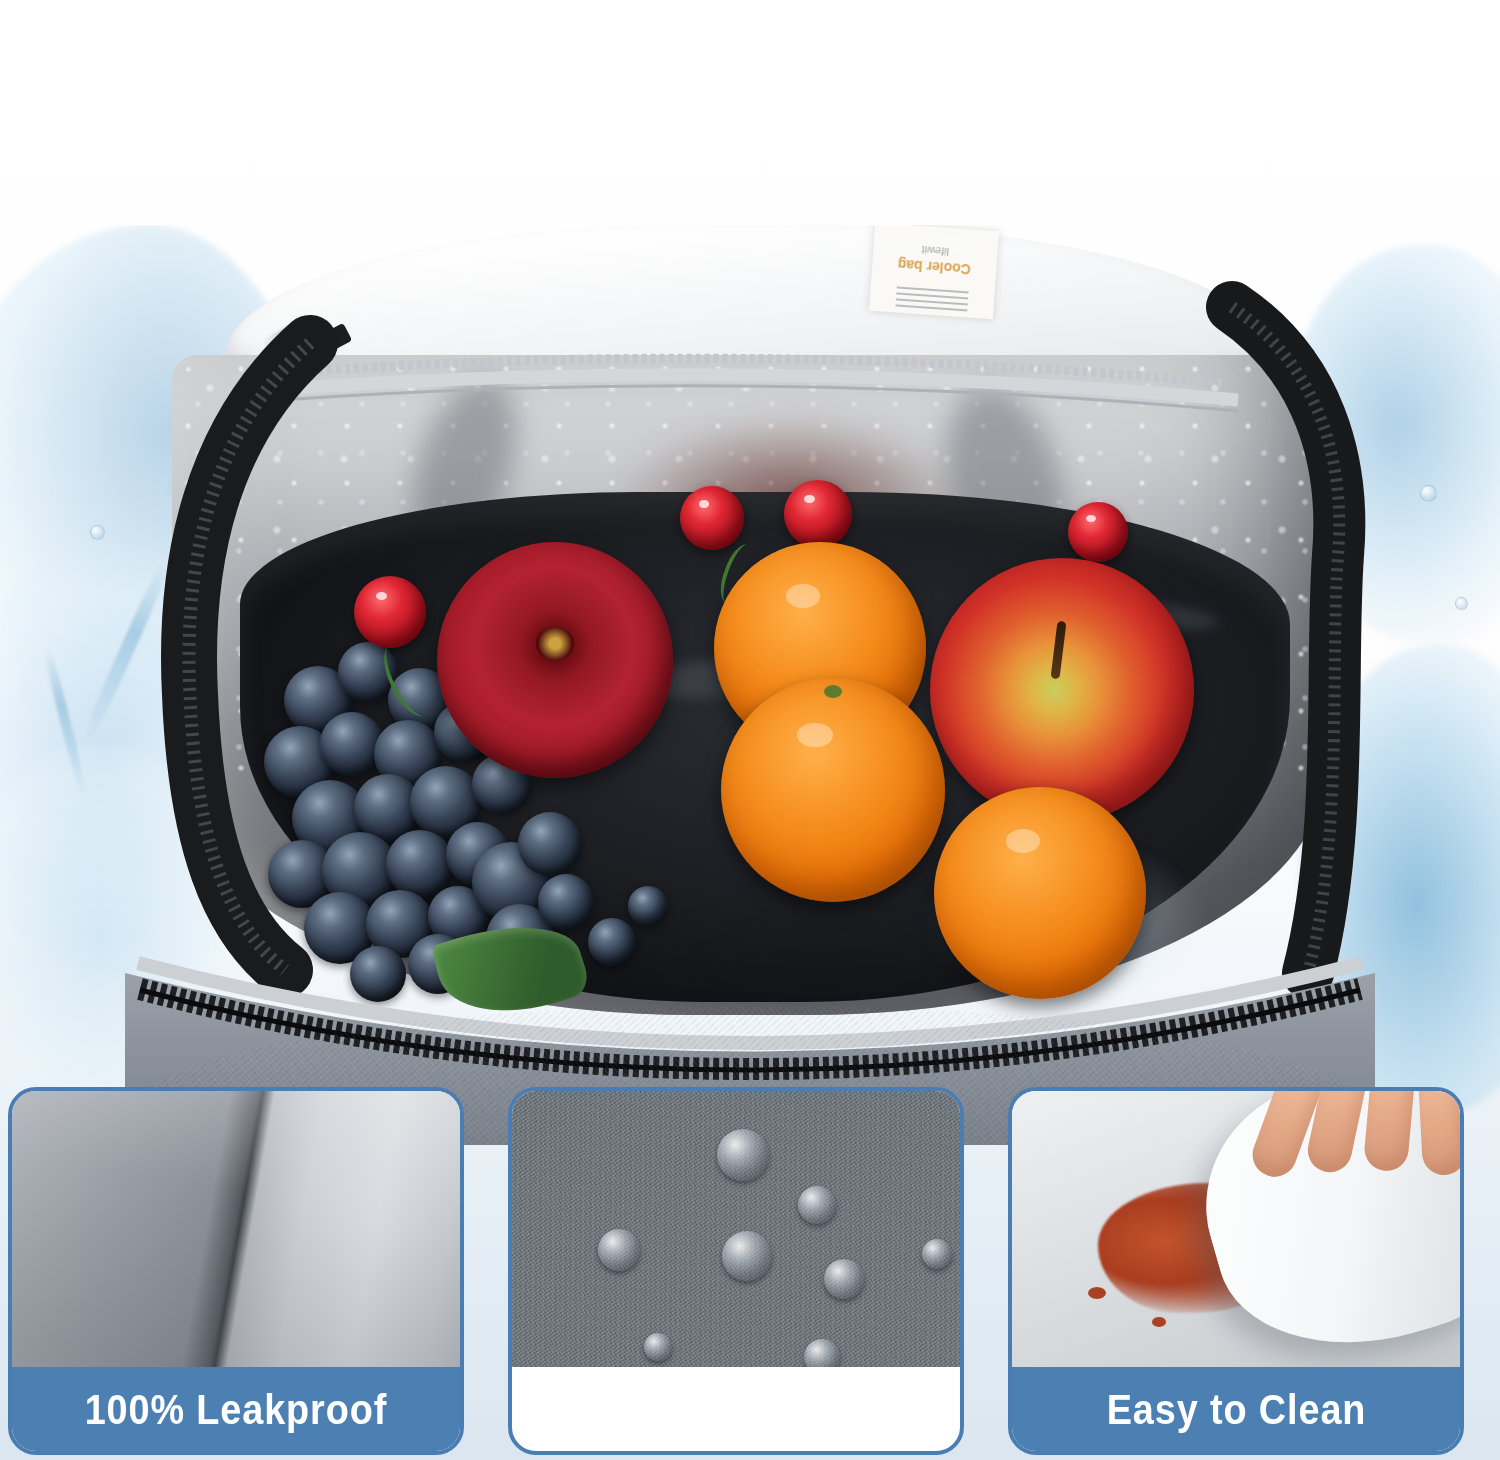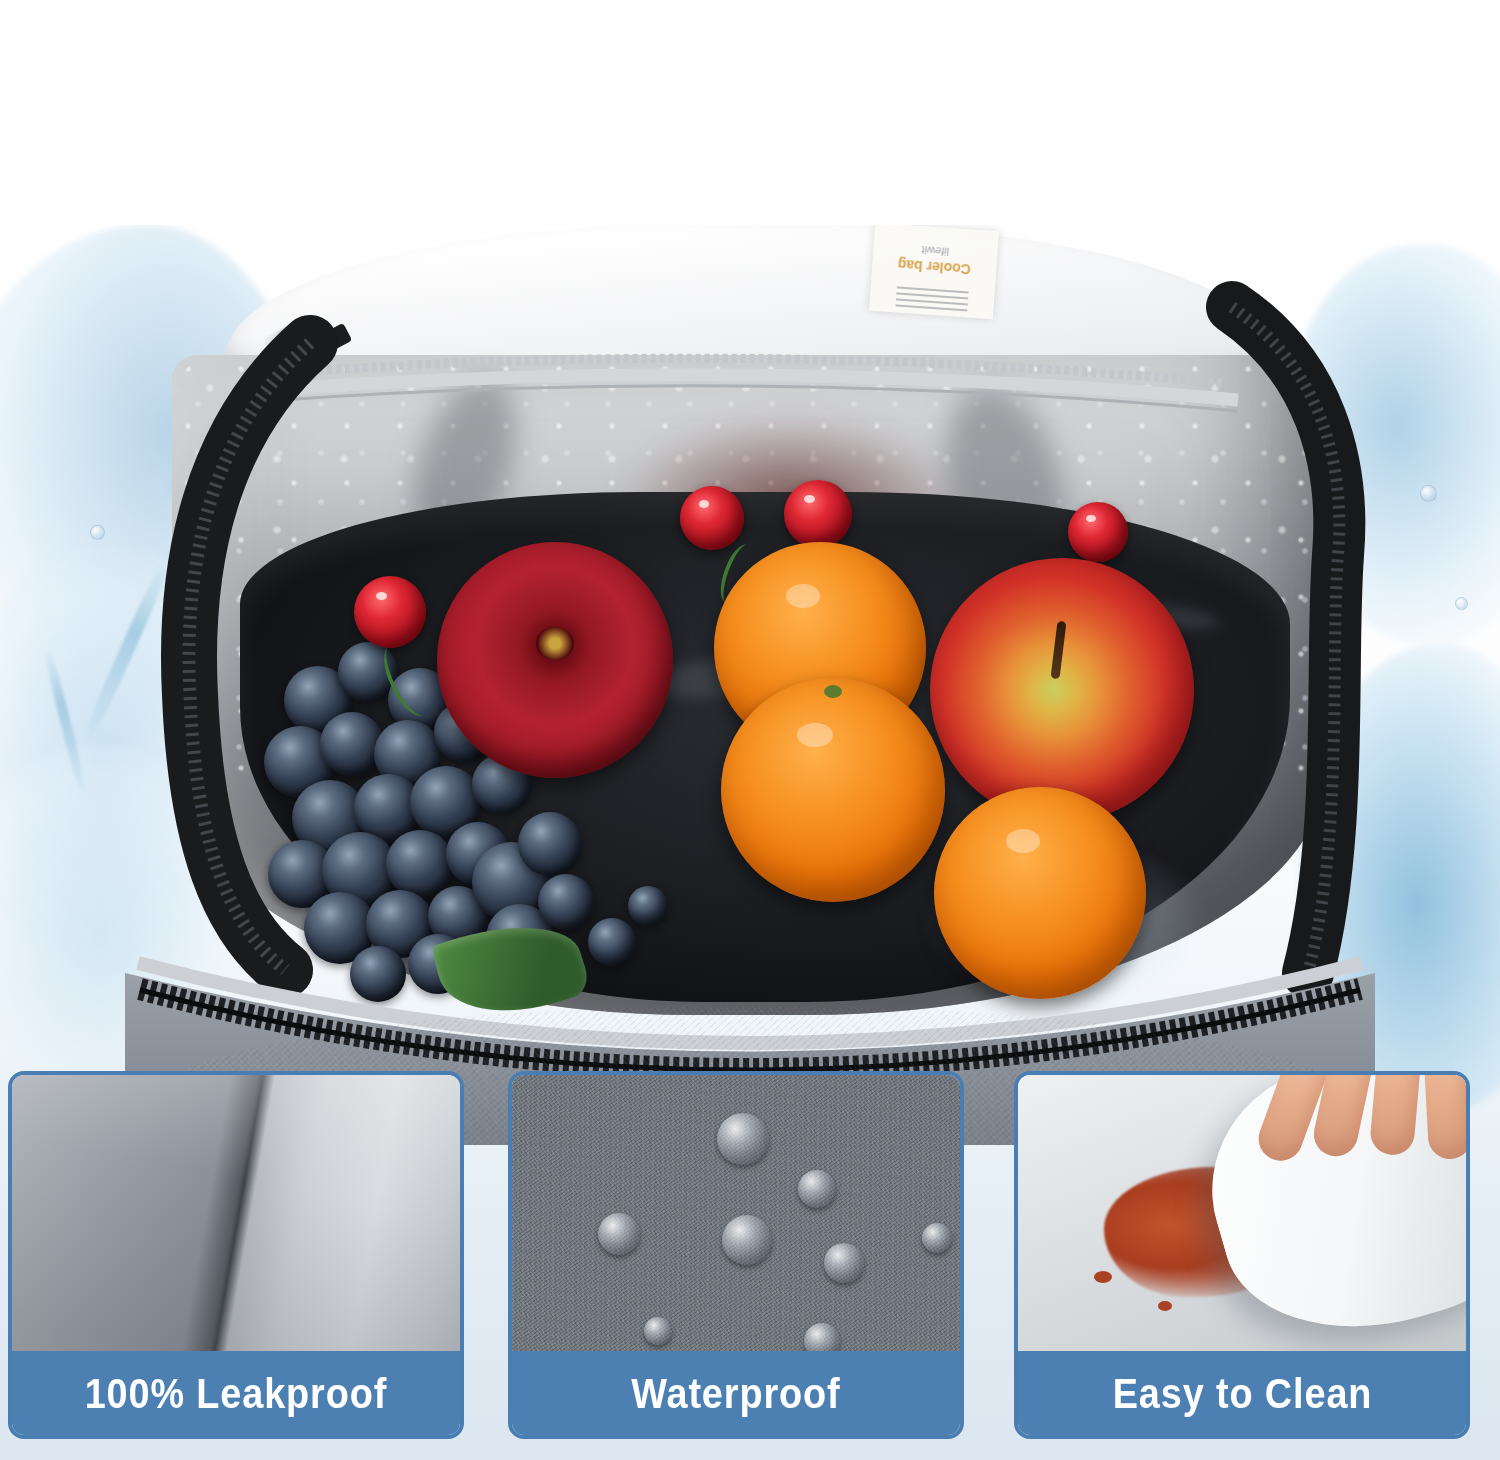--- a/index.html
+++ b/index.html
@@ -55,21 +55,21 @@
   #apple2 .stalk{position:absolute;left:47%;top:24%;width:9px;height:58px;background:linear-gradient(180deg,#2e1a08,#57361a);border-radius:5px;transform:rotate(7deg);}
   .calyx{position:absolute;background:#5d7a2e;border-radius:50%;}
   .grape{position:absolute;border-radius:50%;background:radial-gradient(circle at 36% 30%,#93a4b8 0%,#5d6d82 20%,#333f52 48%,#171f2c 82%,#10151f 100%);box-shadow:inset -4px -6px 10px rgba(0,0,0,.55),0 3px 8px rgba(0,0,0,.45);}
   #leaf{left:440px;top:698px;width:142px;height:92px;background:linear-gradient(120deg,#4f8a42,#2f5c2b 70%);border-radius:5% 95% 15% 85%/40% 60% 30% 70%;transform:rotate(-18deg);box-shadow:inset 0 4px 10px rgba(220,240,200,.25);}
 
   #curves{left:0;top:0;}
   #fabric-tex{left:128px;top:782px;width:1244px;height:138px;opacity:.5;border-radius:46% 46% 0 0/110px 110px 0 0;background:repeating-linear-gradient(48deg,rgba(255,255,255,.10) 0 1px,transparent 1px 4px),repeating-linear-gradient(-42deg,rgba(15,17,20,.14) 0 1px,transparent 1px 5px);}
 
   
   #features{left:0;top:1071px;width:1500px;height:368px;}
-  .panel{position:absolute;top:0;width:456px;height:368px;border:4px solid #4a7eb2;border-radius:16px;box-sizing:border-box;overflow:hidden;background:#fff;margin:0;}
+  .panel{position:absolute;top:16px;width:456px;height:368px;border:4px solid #4a7eb2;border-radius:28px;box-sizing:border-box;overflow:hidden;background:#fff;margin:0;}
   .pimg{position:absolute;left:0;top:0;width:100%;height:276px;overflow:hidden;}
   .bar{position:absolute;left:0;top:276px;width:100%;height:84px;background:#4d80b2;display:flex;align-items:center;justify-content:center;}
   .bar span{color:#ffffff;font-size:43px;font-weight:bold;transform:scaleX(.88);letter-spacing:1px;white-space:nowrap;}
 
   #p1img{background:linear-gradient(100deg,#aeb2b9 0%,#999ea6 26%,#8b9099 44%,#565a61 49.6%,#3e4249 50.6%,#b7bbc1 53%,#cdd0d5 63%,#d8dbdf 78%,#c5c9ce 93%,#b8bcc2 100%);}
   #p1img .sheen{position:absolute;left:0;top:0;width:100%;height:100%;background:linear-gradient(190deg,rgba(255,255,255,.3),transparent 40%,rgba(70,75,82,.2) 92%);}
   #p2img{background:#70767e;background-image:repeating-linear-gradient(55deg,rgba(255,255,255,.10) 0 1px,transparent 1px 3px),repeating-linear-gradient(-35deg,rgba(10,12,15,.20) 0 1px,transparent 1px 3px),repeating-linear-gradient(90deg,rgba(255,255,255,.06) 0 2px,transparent 2px 5px);}
   .bead{position:absolute;border-radius:50%;background:radial-gradient(circle at 35% 30%,rgba(255,255,255,.85) 0%,rgba(205,214,222,.5) 32%,rgba(115,122,132,.3) 60%,rgba(48,53,60,.45) 86%,rgba(48,53,60,.1) 100%);box-shadow:0 3px 5px rgba(18,20,24,.45);}
   #p3img{background:linear-gradient(160deg,#eef0f1 0%,#dcdfe2 45%,#c6cacd 100%);}
   #sauce{position:absolute;left:86px;top:92px;width:190px;height:130px;filter:blur(1px);border-radius:60% 40% 55% 45%/50% 60% 40% 55%;background:radial-gradient(ellipse at 35% 45%,#c2542c 0%,#a93d1f 42%,rgba(169,61,31,0) 72%),radial-gradient(ellipse at 72% 62%,#b04526 0%,rgba(176,69,38,0) 62%),radial-gradient(ellipse at 55% 22%,#8f2f16 0%,rgba(143,47,22,0) 58%);}
@@ -220,26 +220,23 @@
       <div id="p2img" class="pimg">
         <span class="bead" style="left:205px;top:38px;width:52px;height:52px;"></span>
         <span class="bead" style="left:286px;top:95px;width:38px;height:38px;"></span>
         <span class="bead" style="left:86px;top:138px;width:42px;height:42px;"></span>
         <span class="bead" style="left:210px;top:140px;width:50px;height:50px;"></span>
         <span class="bead" style="left:312px;top:168px;width:40px;height:40px;"></span>
         <span class="bead" style="left:410px;top:148px;width:30px;height:30px;"></span>
         <span class="bead" style="left:292px;top:248px;width:36px;height:36px;"></span>
         <span class="bead" style="left:132px;top:242px;width:28px;height:28px;"></span>
       </div>
-      <figcaption class="bar">
-        <span>Waterproof</span>
-      </figcaption>
     </figure>
 
-    <figure class="panel" style="left:1008px;margin-left:6px;">
+    <figure class="panel" style="left:1008px;">
       <div id="p3img" class="pimg">
         <div id="sauce"></div>
         <span class="spot" style="left:76px;top:196px;width:18px;height:12px;"></span>
         <span class="spot" style="left:140px;top:226px;width:14px;height:10px;"></span>
         <span class="spot" style="left:246px;top:210px;width:20px;height:13px;"></span>
         <div id="towel"></div>
         <div class="finger" style="left:254px;top:-34px;transform:rotate(20deg);"></div>
         <div class="finger" style="left:304px;top:-40px;transform:rotate(12deg);"></div>
         <div class="finger" style="left:356px;top:-42px;transform:rotate(5deg);"></div>
         <div class="finger" style="left:408px;top:-38px;transform:rotate(-3deg);"></div>

